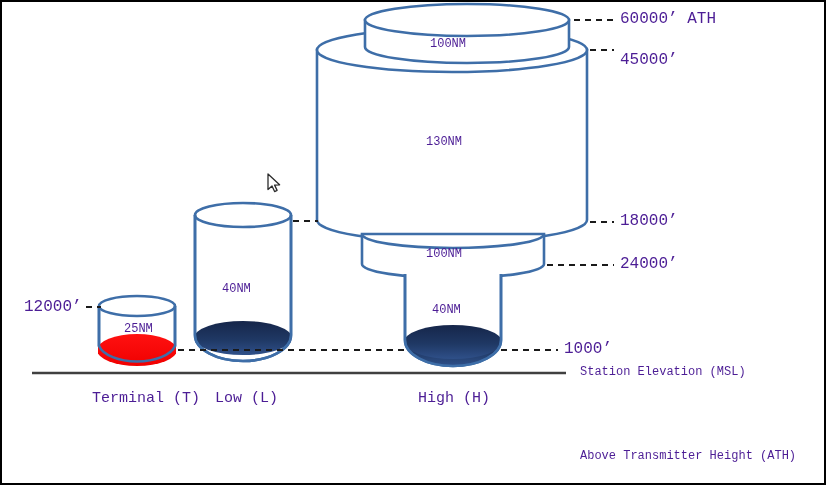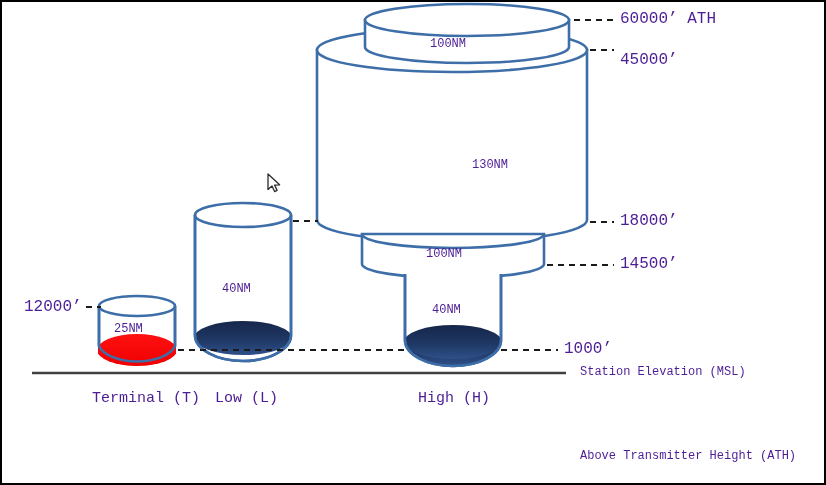--- a/index.html
+++ b/index.html
@@ -106,37 +106,37 @@
 
     <line x1="30" y1="371" x2="564" y2="371" stroke="#404040" stroke-width="2.4"></line>
 
     <g transform="translate(266,172)">
       <path d="M0,0 L0,15.5 L4.0,12.0 L6.6,17.6 L9.1,16.4 L6.6,11.1 L11.6,10.8 Z" fill="#ffffff" stroke="#2b2b2b" stroke-width="1.3" stroke-linejoin="round"></path>
     </g>
   </svg>
 
   <div class="lbl nm-lbl" style="left:428px;top:35px;">100NM</div>
 
-  <div class="lbl nm-lbl" style="left:424px;top:156px;margin-left:46px;">130NM</div>
+  <div class="lbl nm-lbl" style="left:424px;top:133px;">130NM</div>
 
   <div class="lbl nm-lbl" style="left:424px;top:245px;">100NM</div>
 
   <div class="lbl nm-lbl" style="left:430px;top:301px;">40NM</div>
 
   <div class="lbl nm-lbl" style="left:220px;top:280px;">40NM</div>
 
-  <div class="lbl nm-lbl" style="left:112px;top:320px;">25NM</div>
+  <div class="lbl nm-lbl" style="left:122px;top:320px;">25NM</div>
 
   <div class="lbl alt-lbl" style="left:618px;top:8px;">60000’ ATH</div>
 
   <div class="lbl alt-lbl" style="left:618px;top:38px;margin-top:11px;">45000’</div>
 
   <div class="lbl alt-lbl" style="left:618px;top:210px;">18000’</div>
 
-  <div class="lbl alt-lbl" style="left:618px;top:253px;">14500’</div>
+  <div class="lbl alt-lbl" style="left:618px;top:253px;">24000’</div>
 
   <div class="lbl alt-lbl" style="left:562px;top:338px;">1000’</div>
 
   <div class="lbl alt-lbl" style="left:22px;top:296px;">12000’</div>
 
   <div class="lbl axis-lbl" style="left:90px;top:388px;">Terminal (T)</div>
 
   <div class="lbl axis-lbl" style="left:213px;top:388px;">Low (L)</div>
 
   <div class="lbl axis-lbl" style="left:416px;top:388px;">High (H)</div>

